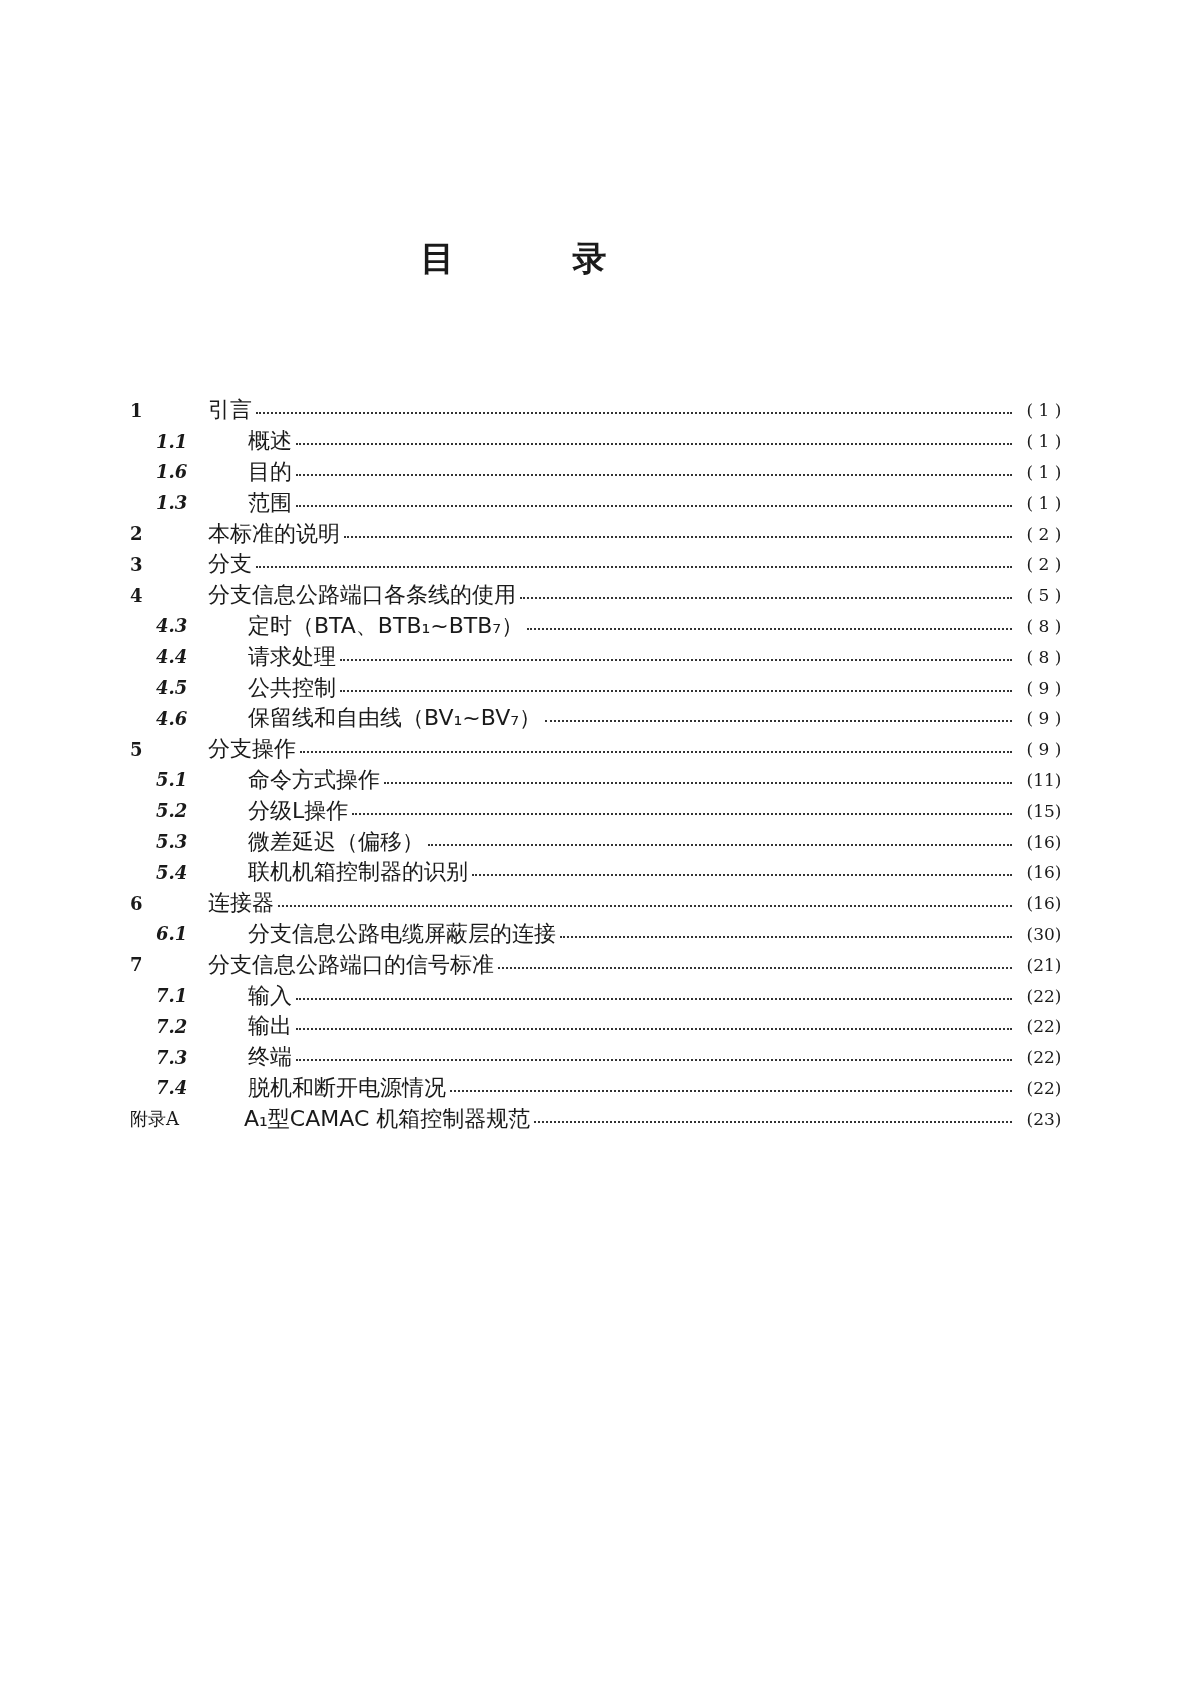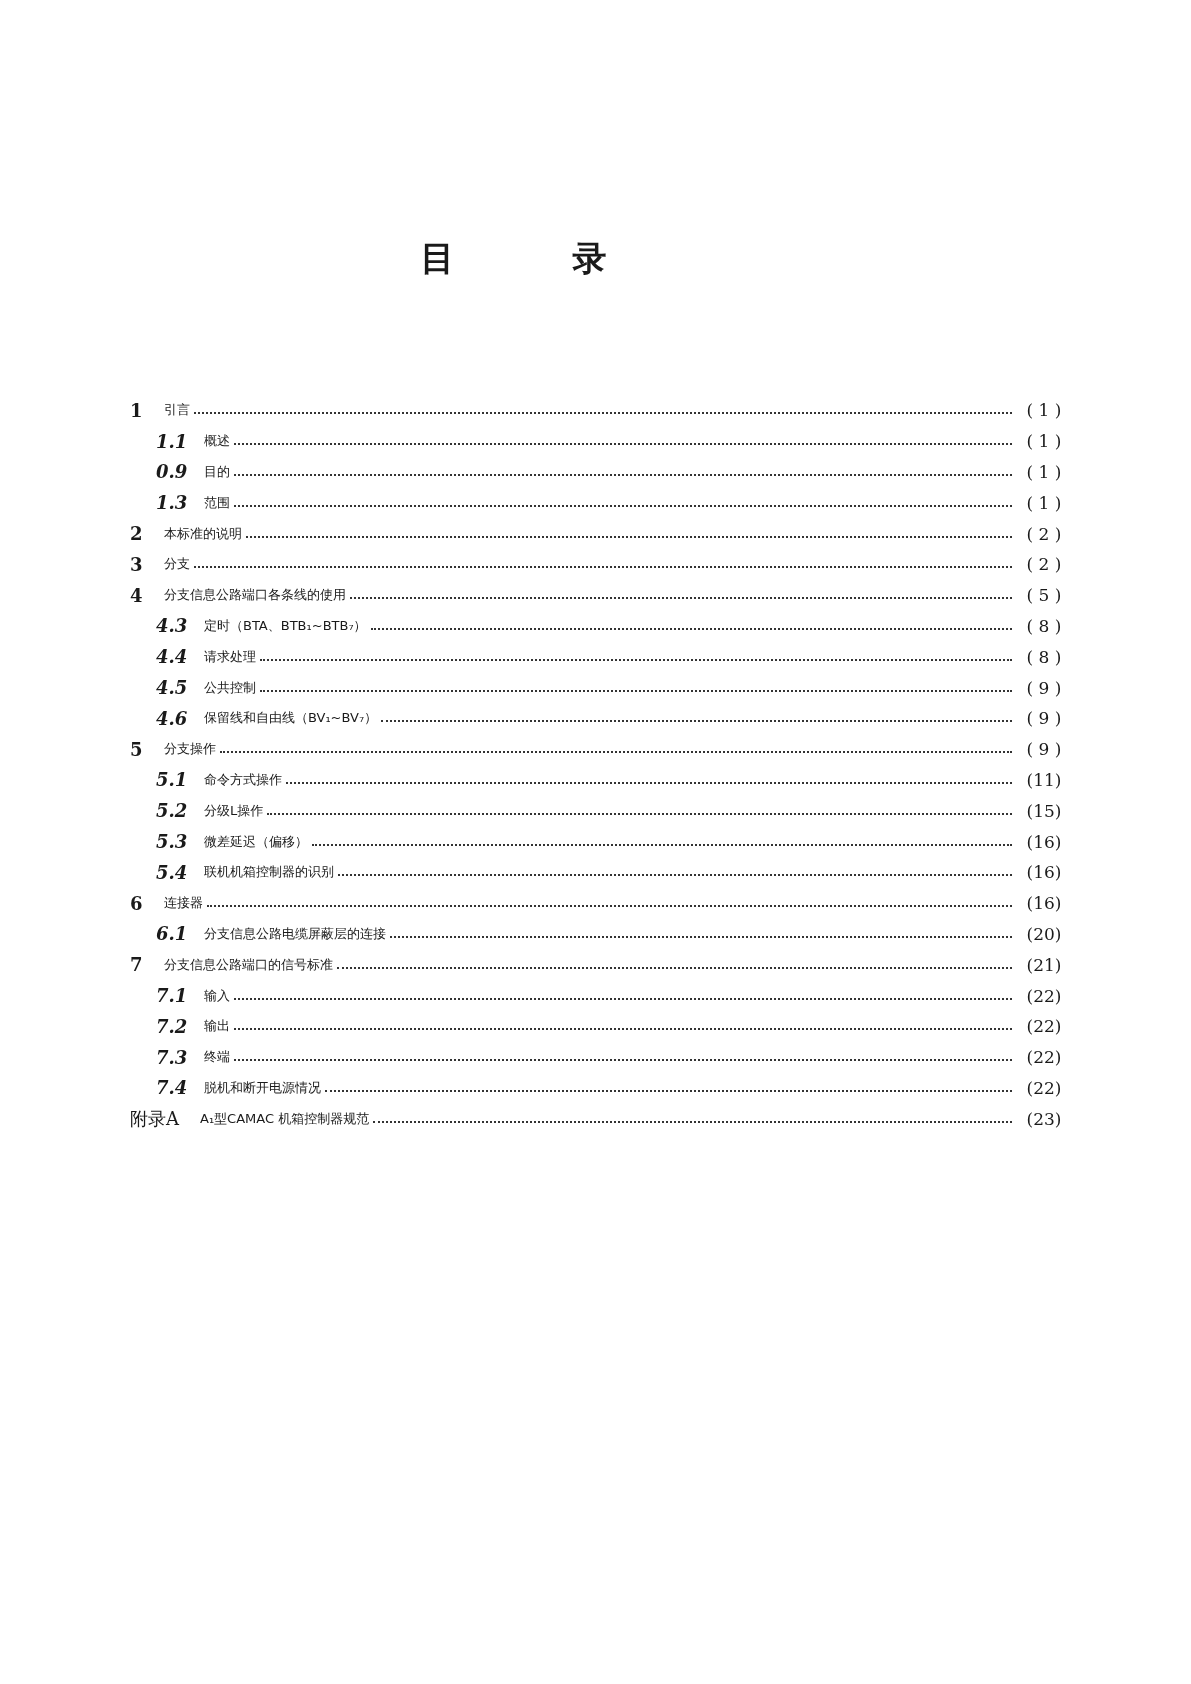--- a/index.html
+++ b/index.html
@@ -9,21 +9,21 @@
            font-family: Liberation Serif, serif; font-size: 34px; font-weight: bold; }
   .title span { display: inline-block; }
   .title .gap { width: 118px; }
   .toc { position: absolute; top: 395px; left: 130px; width: 938px; }
   .row { position: relative; height: 30.8px; display: flex; align-items: center; font-size: 18px; }
   .row .num { display: inline-block; font-weight: bold; font-family: "DejaVu Serif", serif; }
   .row.l1 .num { width: 34px; }
   .row.l2 { padding-left: 26px; }
   .row.l2 .num { width: 48px; font-style: italic; }
   .row.app .num { width: 70px; font-weight: normal; }
-  .row .label { white-space: nowrap; font-family: "DejaVu Sans", sans-serif; font-size: 13px; padding-right: 2px; }
+  .row .label { white-space: nowrap; font-family: "DejaVu Sans", sans-serif; font-size: 22px; padding-right: 2px; margin-left: 44px; }
   .row .leader { flex: 1; border-bottom: 2.5px dotted #333; margin: 0 8px 0 2px; height: 0; position: relative; top: 3px; }
   .row .page { width: 48px; text-align: center; white-space: nowrap; font-size: 17px; }
 </style>
 </head>
 <body>
 
 <div class="title">
   <span>目</span><span class="gap"></span><span>录</span>
 </div>
 
@@ -34,21 +34,21 @@
       <span class="leader"></span>
       <span class="page">( 1 )</span>
     </div>
     <div class="row l2">
       <span class="num">1.1</span>
       <span class="label">概述</span>
       <span class="leader"></span>
       <span class="page">( 1 )</span>
     </div>
     <div class="row l2">
-      <span class="num">0.9</span>
+      <span class="num">1.6</span>
       <span class="label">目的</span>
       <span class="leader"></span>
       <span class="page">( 1 )</span>
     </div>
     <div class="row l2">
       <span class="num">1.3</span>
       <span class="label">范围</span>
       <span class="leader"></span>
       <span class="page">( 1 )</span>
     </div>
@@ -127,21 +127,21 @@
     <div class="row l1">
       <span class="num">6</span>
       <span class="label">连接器</span>
       <span class="leader"></span>
       <span class="page">(16)</span>
     </div>
     <div class="row l2">
       <span class="num">6.1</span>
       <span class="label">分支信息公路电缆屏蔽层的连接</span>
       <span class="leader"></span>
-      <span class="page">(20)</span>
+      <span class="page">(30)</span>
     </div>
     <div class="row l1">
       <span class="num">7</span>
       <span class="label">分支信息公路端口的信号标准</span>
       <span class="leader"></span>
       <span class="page">(21)</span>
     </div>
     <div class="row l2">
       <span class="num">7.1</span>
       <span class="label">输入</span>

